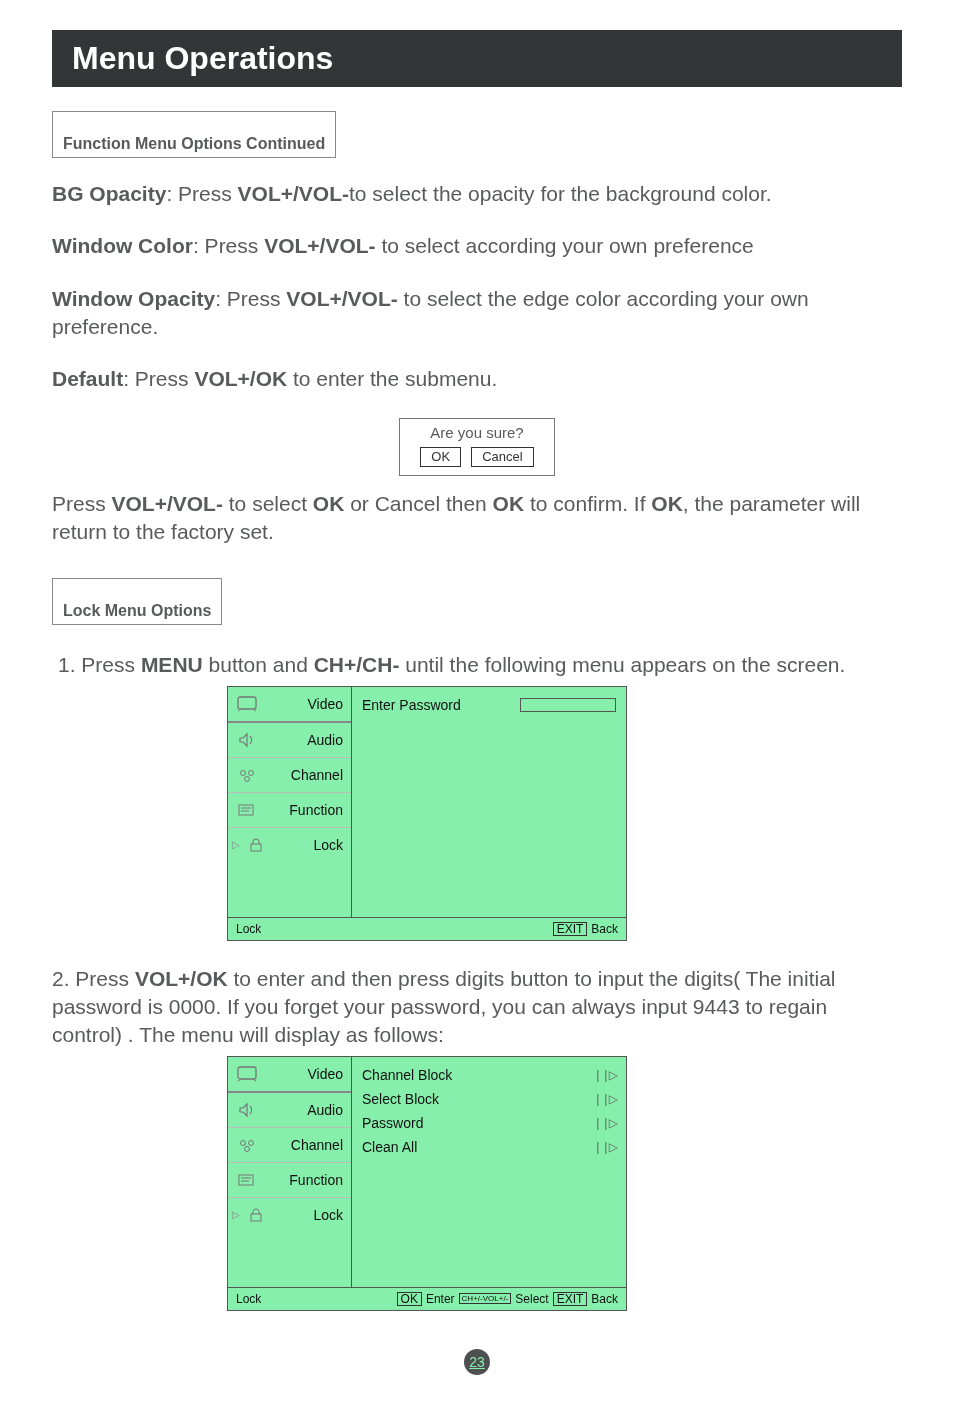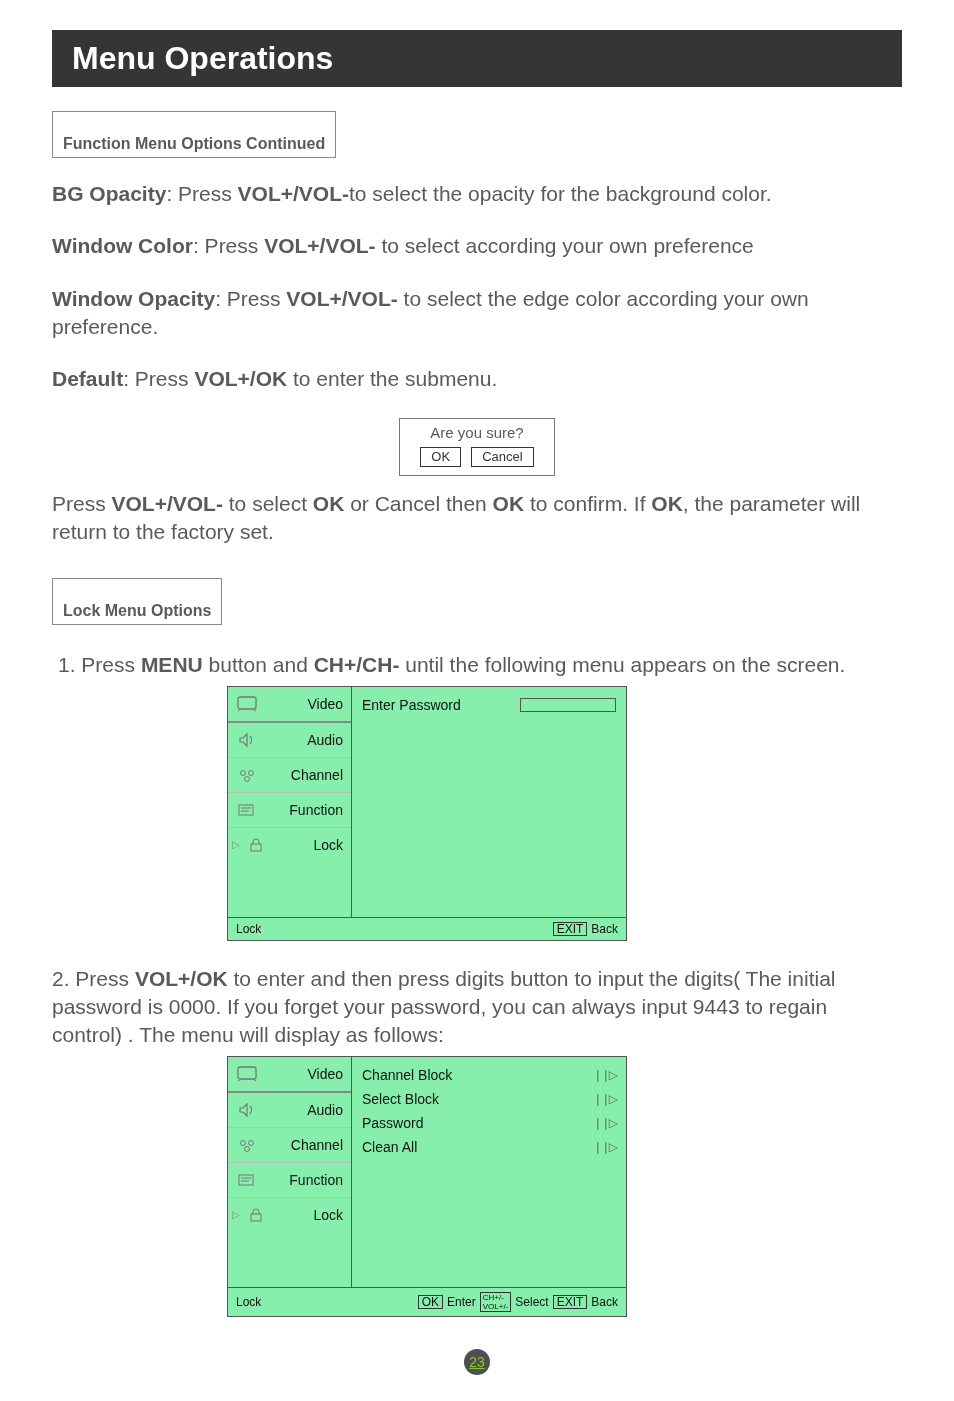--- a/index.html
+++ b/index.html
@@ -31,25 +31,25 @@
   .osd-tab.with-caret::before { content: "\25B7"; color: #888; font-size: 10px; margin-left: -4px; margin-right: -2px; }
   .osd-tab .label { flex: 1; text-align: right; }
   .osd-content { flex: 1; padding: 6px 10px 6px 10px; }
   .content-row { display: flex; justify-content: space-between; align-items: center; padding: 4px 0; }
   .pwd-field { width: 96px; height: 14px; border: 1px solid #555; }
   .row-caret { font-size: 12px; letter-spacing: -2px; color: #666; }
   .osd-footer { display: flex; justify-content: space-between; align-items: center; border-top: 1.5px solid #555; padding: 4px 8px; font-size: 12px; }
   .footer-left { }
   .footer-right { display: flex; align-items: center; gap: 4px; }
   .key-box { border: 1px solid #333; font-size: 12px; padding: 0 3px; line-height: 12px; display: inline-block; }
-  .key-stack { display: inline-flex; flex-direction: column; font-size: 8px; line-height: 9px; border: 1px solid #333; padding: 0 2px; }
+  .key-stack { display: inline-flex; flex-direction: row; font-size: 8px; line-height: 9px; border: 1px solid #333; padding: 0 2px; }
   .key-stack span { display: block; }
 
   
-  .pagenum { position: absolute; bottom: 26px; left: 50%; transform: translateX(-50%); width: 26px; height: 26px; border-radius: 50%; background: #4e4f51; color: #84cc16; font-size: 14px; display: flex; align-items: center; justify-content: center; text-decoration: underline; }
+  .pagenum { position: absolute; bottom: 26px; left: 50%; transform: translateX(-50%); width: 26px; height: 26px; border-radius: 50%; background: #4e4f51; color: #86efac; font-size: 14px; display: flex; align-items: center; justify-content: center; text-decoration: underline; }
 
   
   svg { display: block; }
 </style>
 </head>
 <body>
 
 <div class="page">
 
   <div class="title-bar">Menu Operations</div>

